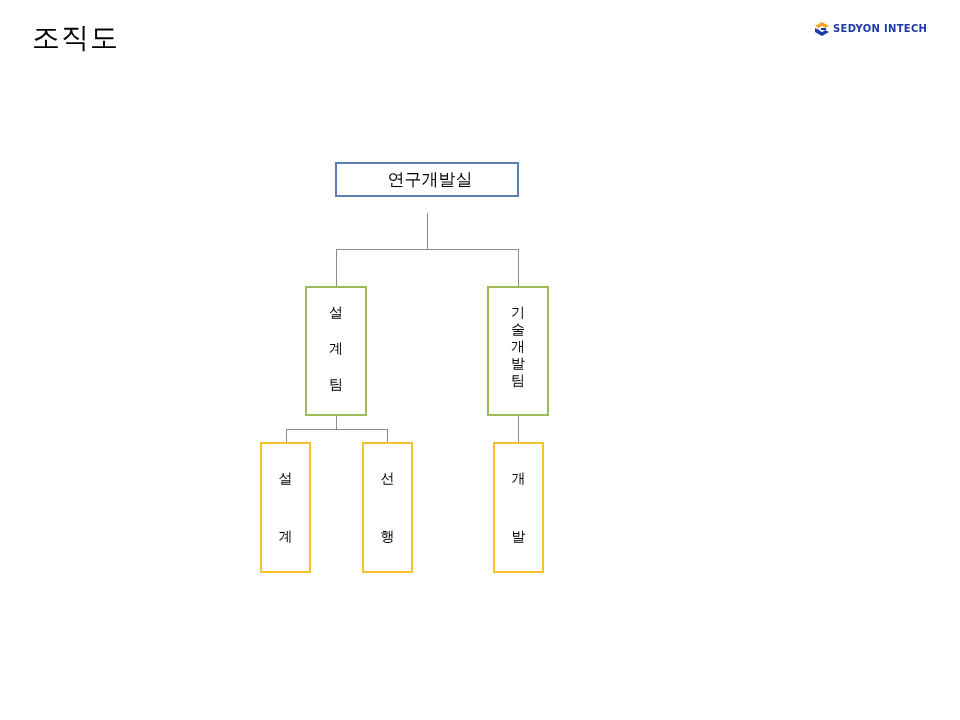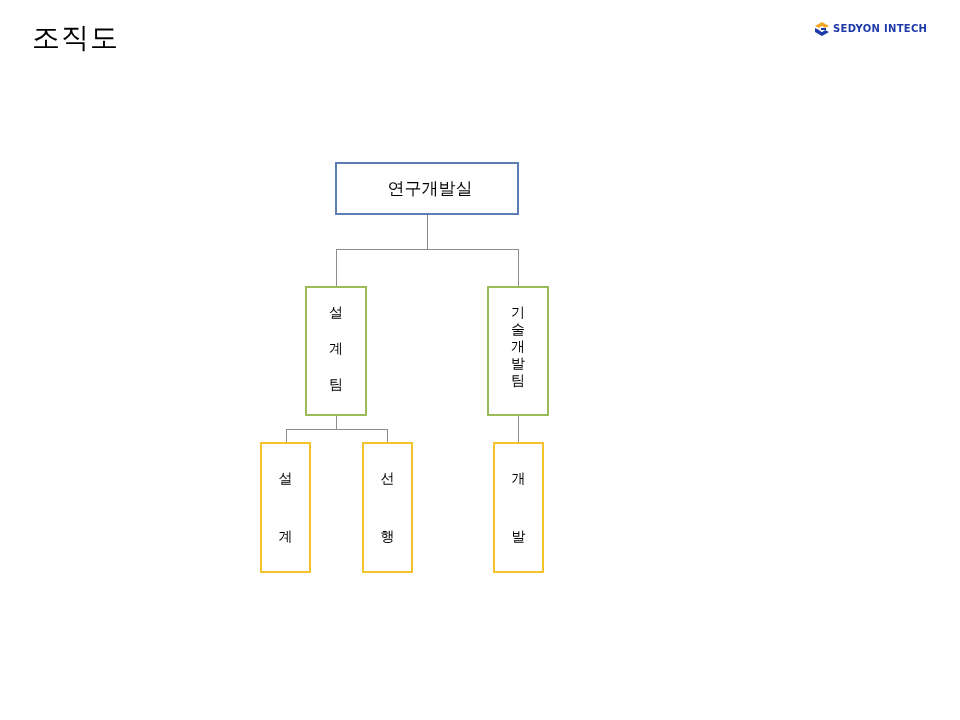--- a/index.html
+++ b/index.html
@@ -51,21 +51,21 @@
       box-sizing: border-box;
       background: #ffffff;
       display: flex;
       flex-direction: column;
       align-items: center;
     }
     .box-root {
       left: 335px;
       top: 162px;
       width: 184px;
-      height: 53px;
+      height: 35px;
       border: 2px solid #5b7fb5;
       justify-content: center;
       font-size: 17px;
       padding-left: 6px;
     }
     .box-team {
       border: 2px solid #9bbb59;
       font-size: 14px;
     }
     .box-sub {

